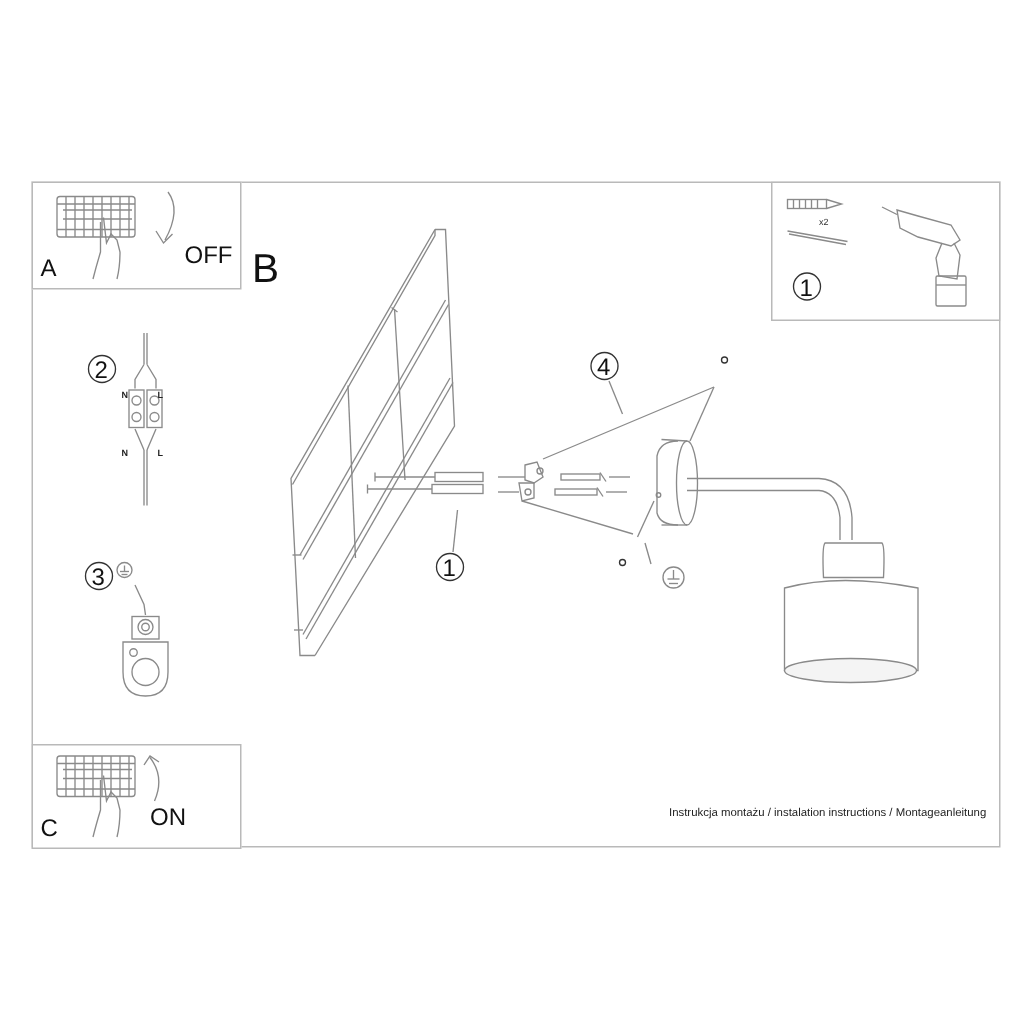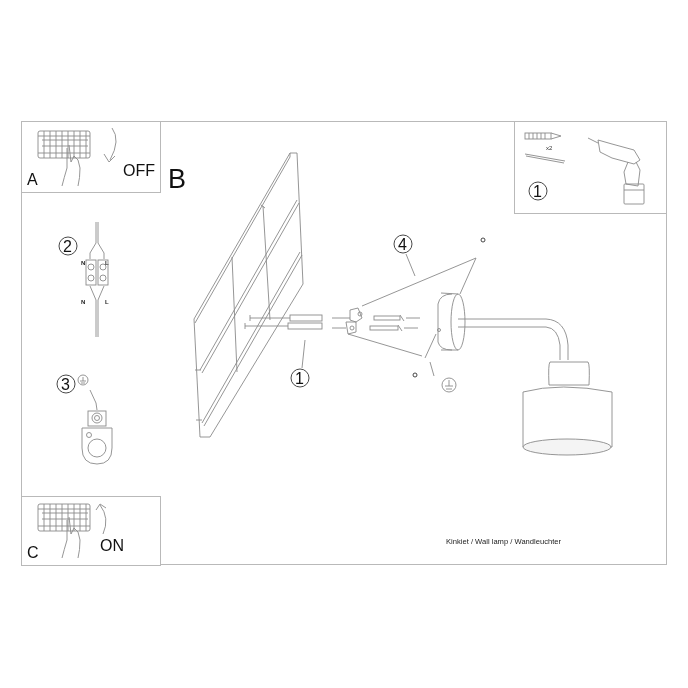--- a/index.html
+++ b/index.html
@@ -205,15 +205,15 @@
     </g>
 
     <g>
       <path d="M550 362 L588 362 Q590 364 589 385 L549 385 Q548 364 550 362 Z"></path>
       <path d="M523 392 Q560 382 612 392 L612 447 L523 447 Z"></path>
       <ellipse cx="567" cy="447" rx="44" ry="8" fill="#f4f4f4"></ellipse>
     </g>
   </svg>
 
   <div class="caption">
-    <div>Kinkiet / Wall lamp / Wandleuchter</div>
+    <div>Instrukcja montażu / instalation instructions / Montageanleitung</div>
   </div>
 </div>
 
 </body></html>

